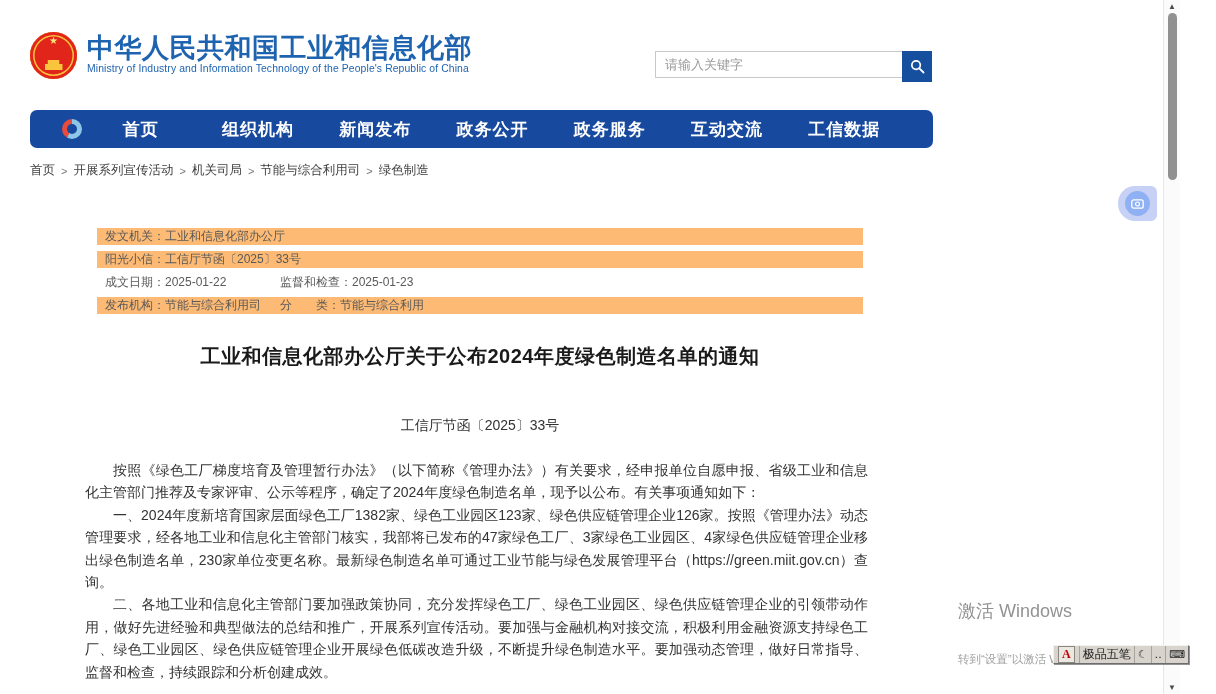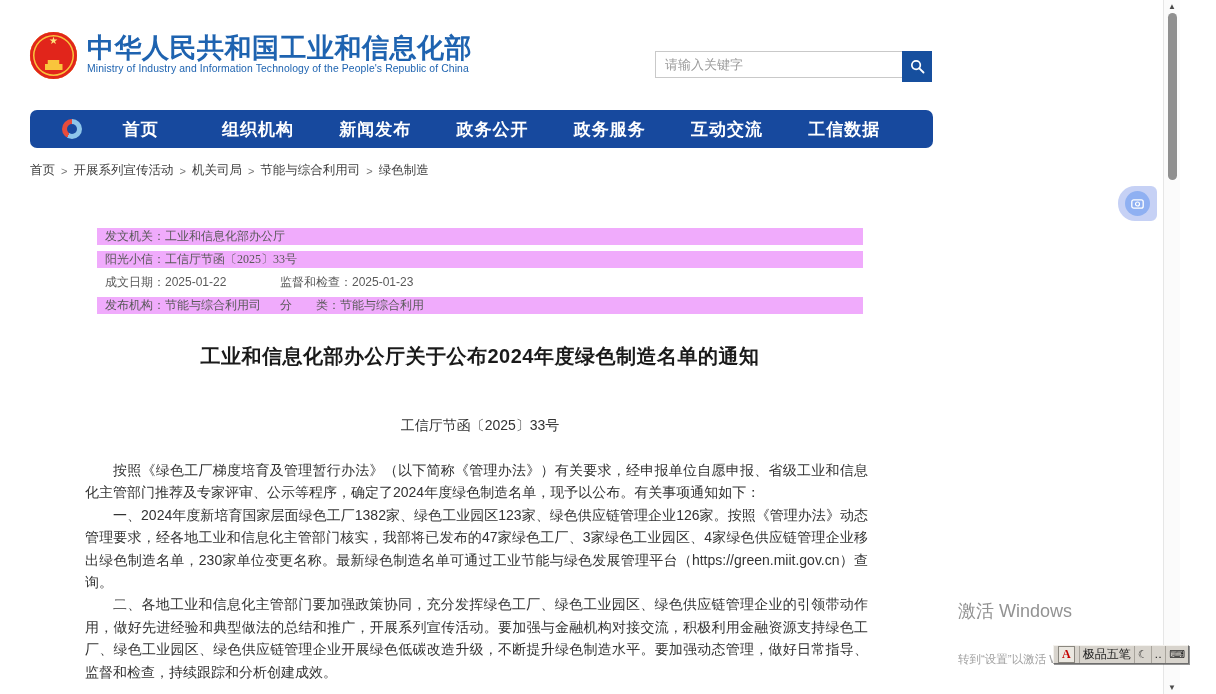--- a/index.html
+++ b/index.html
@@ -34,21 +34,21 @@
   .nav-logo-icon::after { content:''; position:absolute; inset:5px; border-radius:50%; background:#17499e; }
   .nav-item { flex:1; text-align:center; color:#fff; font-size:17px; font-weight:600; letter-spacing:1px; cursor:pointer; }
   
   .breadcrumb { position:absolute; left:30px; top:162px; font-size:12.5px; color:#3f3f3f; display:flex; align-items:center; }
   .crumb { cursor:pointer; }
   .crumb-sep { margin:0 6px; color:#777; font-size:11px; }
   
   .main { position:absolute; left:0; top:190px; width:1147px; }
   .meta-table { margin:38px 0 0 97px; width:766px; font-size:12px; color:#595959; }
   .meta-row { height:17px; line-height:17px; margin-bottom:6px; padding-left:8px; display:flex; }
-  .meta-row.gray { background:#f0abfc;font-family:Liberation Serif, serif; }
+  .meta-row.gray { background:#fdba74; }
   .meta-pair.first { min-width:175px; }
   .meta-label { white-space:pre; }
   .doc-title { width:790px; margin:29px 0 0 85px; text-align:center; font-size:20px; font-weight:bold; color:#1a1a1a; letter-spacing:0.5px; }
   .doc-number { width:790px; margin:47px 0 0 85px; text-align:center; font-size:14px; color:#333; }
   .doc-body { width:783px; margin:24px 0 0 85px; font-size:14px; line-height:22.4px; color:#333; text-align:justify; }
   .doc-body p.indent { text-indent:2em; }
   
   .float-btn { position:absolute; left:1118px; top:186px; width:39px; height:35px; background:rgba(142,163,235,0.5);
     border-radius:17px 6px 6px 17px; display:flex; align-items:center; justify-content:center; cursor:pointer; }
   .float-btn-circle { width:25px; height:25px; border-radius:50%; background:#8fb0f2; display:flex; align-items:center; justify-content:center; }

